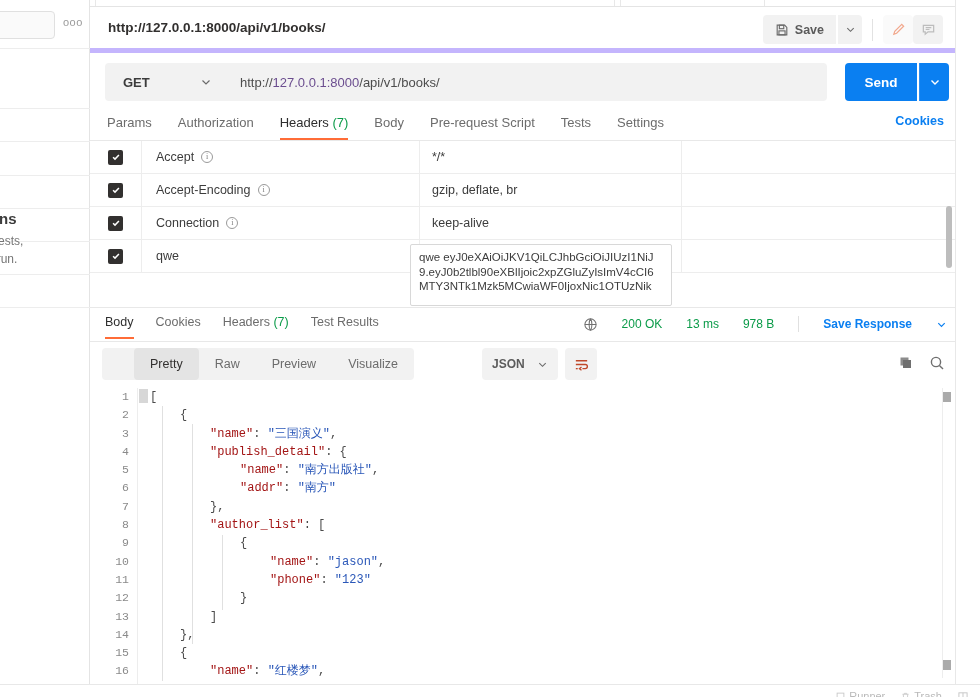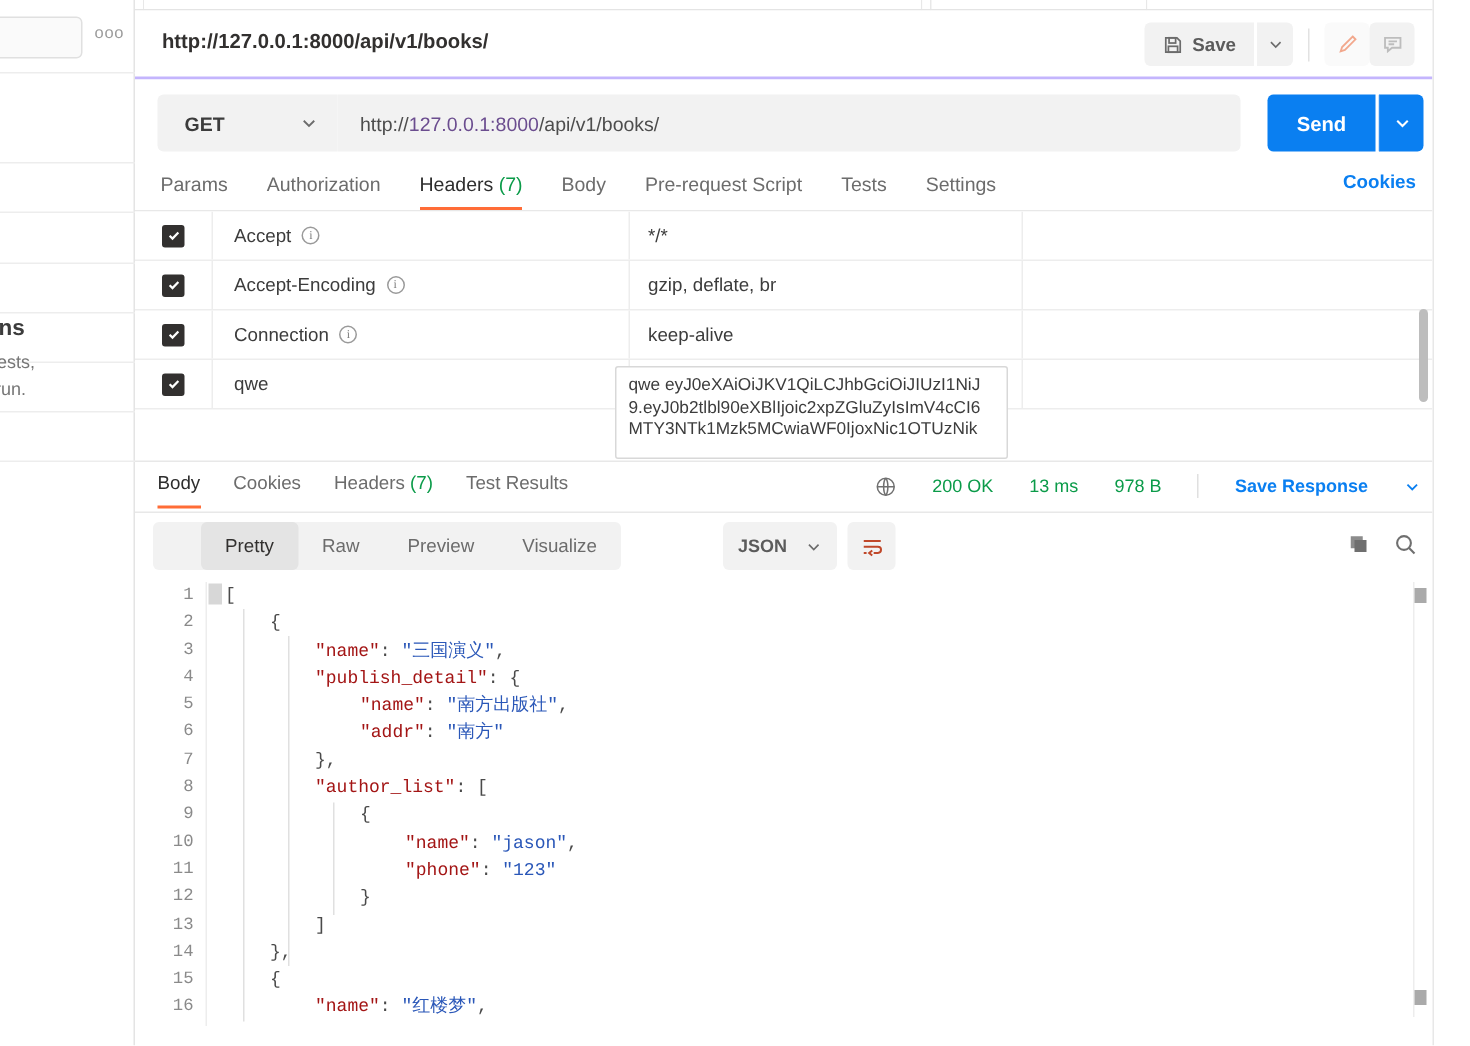--- a/index.html
+++ b/index.html
@@ -52,21 +52,21 @@
   .tabstrip .tab-ghost.t1 { left: 5px; width: 520px; }
   .tabstrip .tab-ghost.t2 { left: 530px; width: 145px; }
   .tabstrip .tab-ghost.t3 { left: 885px; width: 95px; }
   .tabstrip-line {
     position: absolute; left: 0; bottom: 0; right: 0; height: 1px; background: #e4e4e4;
   }
 
   
   .req-header {
     position: absolute; left: 90px; top: 7px; right: 25px; height: 46px;
-    border-bottom: 2px solid #c4b5fd; background: #fff;
+    border-bottom: 5px solid #c4b5fd; background: #fff;
   }
   .req-title {
     position: absolute; left: 18px; top: 13px;
     font-size: 13.5px; font-weight: bold; color: #32302f;
   }
   .hdr-right {
     position: absolute; right: 12px; top: 8px; display: flex; align-items: center;
   }
   .save-btn {
     display: flex; align-items: center; gap: 6px;
@@ -597,14 +597,40 @@
       <div class="indent-guide" style="left:132px; top:147px; height:75px;"></div>
 
       <div class="code-scroll-line"></div>
       <div class="code-scroll-thumb"></div>
       <div class="code-scroll-thumb bot"></div>
     </div>
   </div>
 
   <div class="right-rail"></div>
 
+  <div class="bottombar">
+    <div class="bb-item">
+      <span>
+        <svg width="9" height="9" viewBox="0 0 12 12" fill="none" stroke="#c9c9c9" stroke-width="1.2">
+            <rect x="1.5" y="1.5" width="9" height="9"></rect>
+          </svg>
+      </span>
+      <span>Runner</span>
+    </div>
+    <div class="bb-item">
+      <span>
+        <svg width="9" height="9" viewBox="0 0 12 12" fill="none" stroke="#c9c9c9" stroke-width="1.2">
+            <path d="M2 3h8M4.5 3V1.8h3V3M3 3l.6 7.2h4.8L9 3"></path>
+          </svg>
+      </span>
+      <span>Trash</span>
+    </div>
+    <div class="bb-item">
+      <span>
+        <svg width="10" height="9" viewBox="0 0 12 11" fill="none" stroke="#c9c9c9" stroke-width="1.2">
+            <rect x="1" y="1" width="10" height="9"></rect>
+            <path d="M6 1v9"></path>
+          </svg>
+      </span>
+    </div>
+  </div>
 
 </div>
 
 </body></html>

